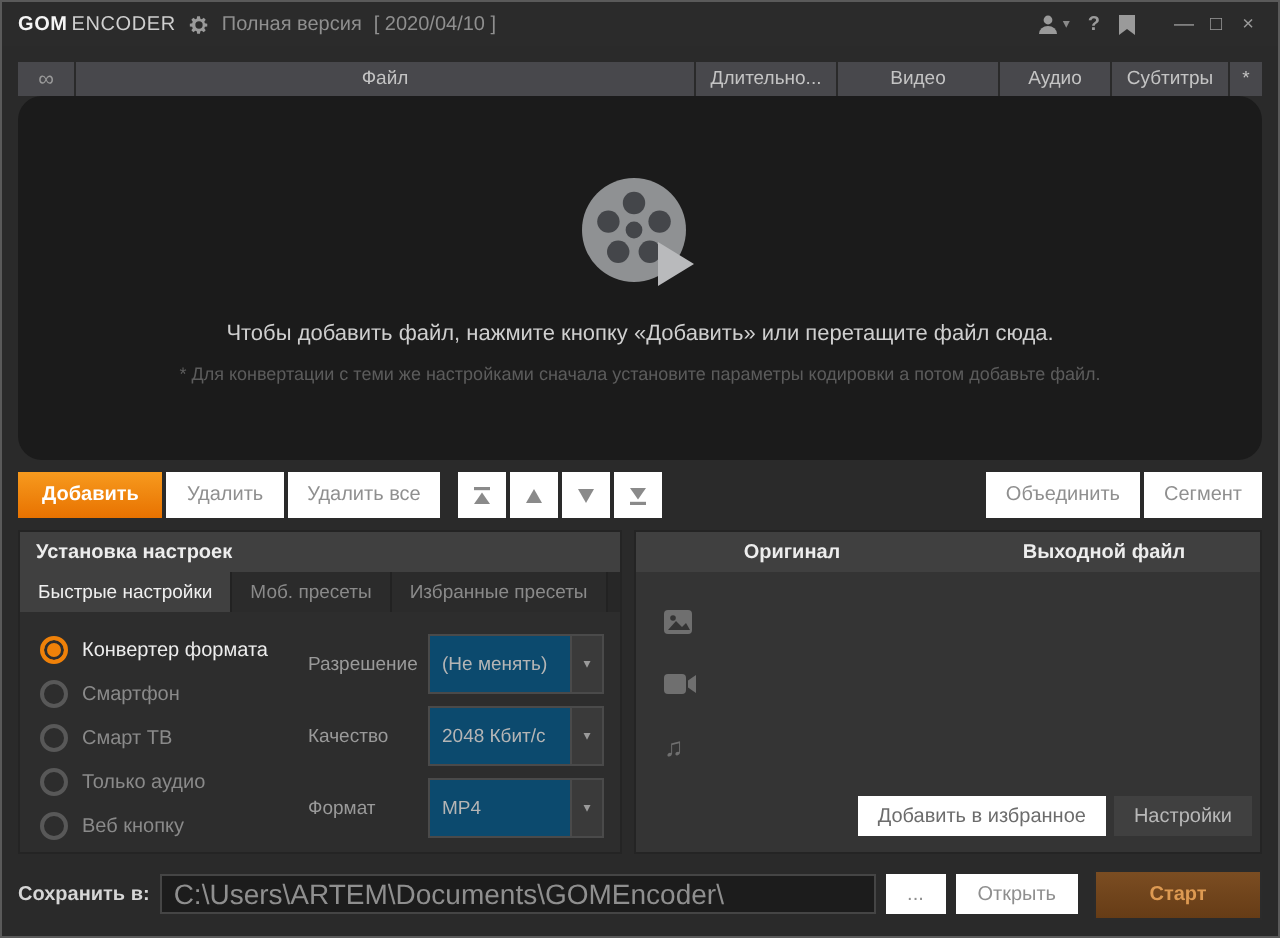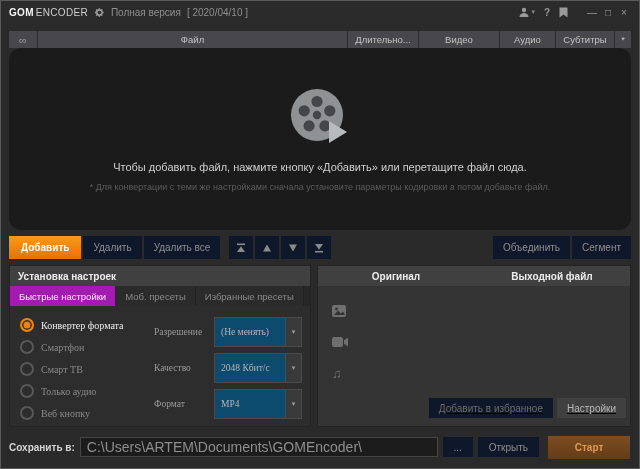--- a/index.html
+++ b/index.html
@@ -32,53 +32,53 @@
   .th-star{width:16px;}
 
   
   .dropzone{margin:0 8px;background:#1b1b1b;flex:1;display:flex;flex-direction:column;align-items:center;justify-content:center;text-align:center;padding:0 24px;border-radius:12px;}
   .reel{margin-bottom:16px;}
   .hint-main{color:#cfcfcf;font-size:11px;margin:0;}
   .hint-note{color:#5c5c5c;font-size:9px;margin:9px 0 0;}
 
   
   .toolbar{flex:0 0 23px;margin:6px 8px;display:flex;gap:2px;}
-  .btn{background:#0f172a;border:none;color:#8f8f8f;font-size:10px;padding:0 10px;font-family:inherit;cursor:default;display:flex;align-items:center;justify-content:center;}
+  .btn{background:#ffffff;border:none;color:#8f8f8f;font-size:10px;padding:0 10px;font-family:inherit;cursor:default;display:flex;align-items:center;justify-content:center;}
   .btn-add{background:linear-gradient(#f79a1e,#e87200);color:#ffffff;font-weight:bold;padding:0 12px;}
   .move-group{display:flex;gap:2px;margin-left:7px;}
   .move-btn{width:24px;padding:0;}
   .toolbar-spacer{flex:1;}
 
   
   .panels{flex:0 0 162px;margin:0 8px;display:flex;gap:6px;}
   .settings-panel{width:302px;background:#2d2d2d;display:flex;flex-direction:column;border:1px solid #242424;box-sizing:border-box;}
   .panel-header{flex:0 0 20px;background:#404040;color:#ededed;font-size:10px;font-weight:bold;display:flex;align-items:center;padding:0 8px;}
   .tabs{flex:0 0 20px;display:flex;background:#272727;}
   .tab{padding:0 9px;display:flex;align-items:center;font-size:9.5px;color:#8a8a8a;background:#2b2b2b;border-right:1px solid #222;white-space:nowrap;}
-  .tab.active{background:#a21caf;color:#f0f0f0;}
-  .panel-body{flex:1;display:flex;padding:9px 4px 6px 10px;font-family:Liberation Serif, serif;}
+  .tab.active{background:#404040;color:#f0f0f0;}
+  .panel-body{flex:1;display:flex;padding:9px 4px 6px 10px;}
   .modes{width:124px;display:flex;flex-direction:column;gap:8px;padding-top:3px;}
   .mode{display:flex;align-items:center;gap:7px;font-size:10px;color:#8a8a8a;white-space:nowrap;}
   .mode.selected{color:#ededed;}
   .radio{width:10px;height:10px;border-radius:50%;border:2px solid #585858;flex:0 0 auto;background:transparent;}
   .mode.selected .radio{border-color:#ef8109;background:#ef8109;box-shadow:inset 0 0 0 1.5px #2d2d2d;}
   .fields{flex:1;display:flex;flex-direction:column;gap:6px;padding:2px 4px 0 10px;}
   .field{display:flex;align-items:center;}
   .field-label{width:60px;font-size:9.5px;color:#9a9a9a;flex:0 0 60px;}
   .dropdown{flex:1;height:30px;background:#0c4a6e;border:1px solid #4a4a4a;display:flex;align-items:center;box-sizing:border-box;}
   .dropdown-value{flex:1;font-size:9.5px;color:#b5b5b5;padding-left:6px;white-space:nowrap;overflow:hidden;}
   .dropdown-arrow{flex:0 0 15px;align-self:stretch;background:#3a3a3a;border-left:1px solid #4a4a4a;color:#9a9a9a;font-size:7px;display:flex;align-items:center;justify-content:center;}
 
   .preview-panel{flex:1;background:#343434;display:flex;flex-direction:column;border:1px solid #242424;box-sizing:border-box;}
   .preview-header{flex:0 0 20px;background:#404040;display:flex;}
   .ph-half{flex:1;display:flex;align-items:center;justify-content:center;font-size:10px;font-weight:bold;color:#ededed;}
   .preview-body{flex:1;position:relative;}
   .media-icons{position:absolute;left:14px;top:18px;display:flex;flex-direction:column;gap:17px;}
   .media-icon{height:14px;display:flex;align-items:center;color:#6f6f6f;font-size:13px;}
-  .preview-footer{flex:0 0 26px;display:flex;justify-content:flex-end;align-items:center;gap:4px;padding:0 4px 5px;text-decoration:underline;}
+  .preview-footer{flex:0 0 26px;display:flex;justify-content:flex-end;align-items:center;gap:4px;padding:0 4px 5px;}
   .pf-btn{height:20px;}
   .btn-favorite{color:#6c6c6c;}
   .btn-settings{background:#404040;color:#b8b8b8;}
 
   
   .save-bar{flex:0 0 30px;margin:5px 8px 6px;display:flex;align-items:center;gap:5px;}
   .save-label{font-size:10px;font-weight:bold;color:#d6d6d6;white-space:nowrap;}
   .path-input{flex:1;height:20px;background:#1c1c1c;border:1px solid #454545;color:#8f8f8f;font-size:14px;padding:0 6px;font-family:inherit;box-sizing:border-box;}
   .btn-browse{width:30px;height:20px;padding:0;}
   .btn-open{height:20px;padding:0 11px;}

